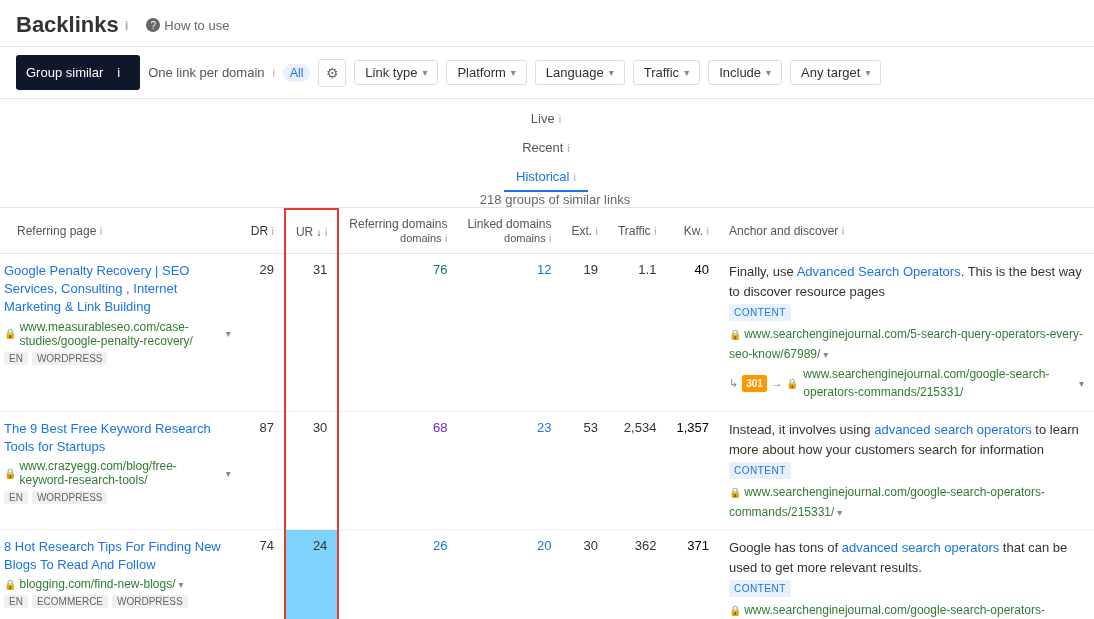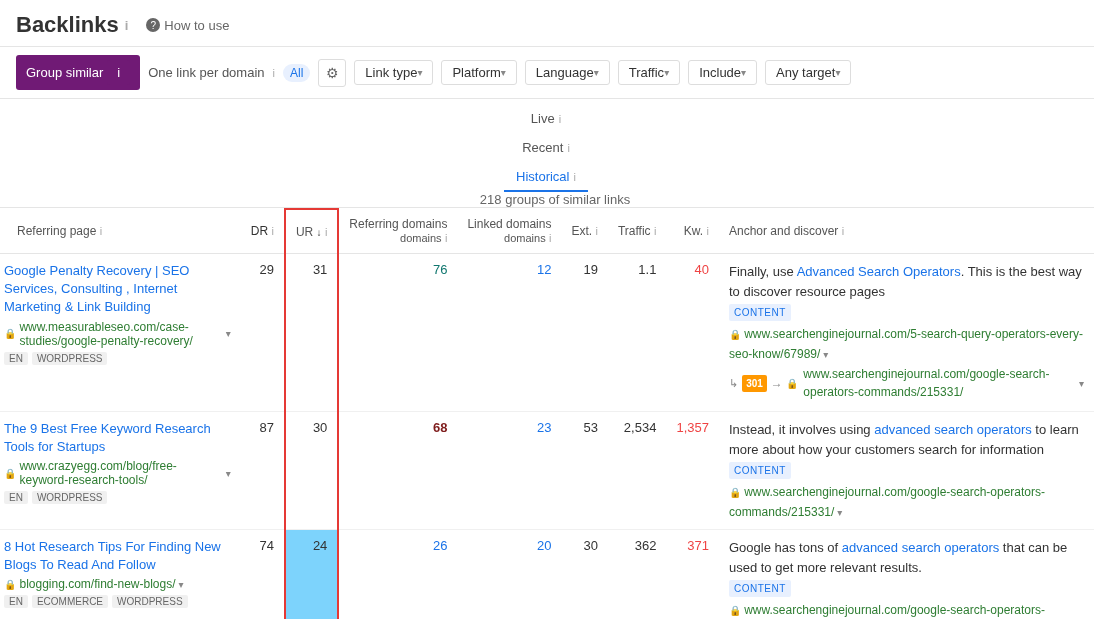--- a/index.html
+++ b/index.html
@@ -5,25 +5,25 @@
     * { box-sizing: border-box; margin: 0; padding: 0; }
     body { font-family: -apple-system, BlinkMacSystemFont, 'Segoe UI', Arial, sans-serif; font-size: 13px; color: #333; background: #fff; }
 
     .top-bar { padding: 12px 16px 8px; border-bottom: 1px solid #e5e5e5; }
     .page-title { font-size: 22px; font-weight: 700; display: inline-flex; align-items: center; gap: 6px; }
     .page-title .info-icon { color: #aaa; font-size: 13px; cursor: pointer; }
     .how-to-use { display: inline-flex; align-items: center; gap: 4px; color: #666; font-size: 13px; margin-left: 10px; cursor: pointer; }
     .how-to-use .question-icon { background: #666; color: #fff; border-radius: 50%; width: 14px; height: 14px; display: inline-flex; align-items: center; justify-content: center; font-size: 10px; }
 
     .toolbar { padding: 8px 16px; display: flex; align-items: center; gap: 8px; border-bottom: 1px solid #e5e5e5; flex-wrap: wrap; }
-    .btn-group-similar { background: #701a75; color: #fff; border: none; padding: 5px 10px; border-radius: 3px; font-size: 13px; cursor: pointer; display: inline-flex; align-items: center; gap: 4px; }
+    .btn-group-similar { background: #0f172a; color: #fff; border: none; padding: 5px 10px; border-radius: 3px; font-size: 13px; cursor: pointer; display: inline-flex; align-items: center; gap: 4px; }
     .link-text-sm { font-size: 13px; color: #555; }
     .badge-all { background: #e8f0fe; color: #1a73e8; padding: 2px 7px; border-radius: 10px; font-size: 12px; }
     .gear-btn { background: none; border: 1px solid #ddd; border-radius: 3px; width: 28px; height: 28px; cursor: pointer; display: inline-flex; align-items: center; justify-content: center; color: #666; }
-    .dropdown-btn { background: #fff; border: 1px solid #ddd; border-radius: 3px; padding: 4px 10px; font-size: 13px; cursor: pointer; display: inline-flex; align-items: center; color: #333; }
+    .dropdown-btn { background: #fff; border: 1px solid #ddd; border-radius: 3px; padding: 4px 10px; font-size: 13px; cursor: pointer; display: inline-flex; align-items: center; gap: 5px; color: #333; }
     .dropdown-btn .arrow { font-size: 10px; color: #888; }
     .word-input { border: 1px solid #ddd; border-radius: 3px; padding: 4px 10px; font-size: 13px; color: #aaa; width: 120px; outline: none; }
 
     .tabs-bar { padding: 6px 16px 0; border-bottom: 1px solid #e5e5e5; display: flex; align-items: center; gap: 0; flex-direction: column; }
     .tab { padding: 6px 12px; font-size: 13px; cursor: pointer; border-bottom: 2px solid transparent; color: #555; display: inline-flex; align-items: center; gap: 4px; margin-right: 2px; }
     .tab.active { color: #1a73e8; border-bottom: 2px solid #1a73e8; }
     .groups-count { color: #666; font-size: 13px; margin-left: 16px; }
 
     .table-container { overflow-x: auto; padding: 0 0 0 0; }
     table { width: 100%; border-collapse: collapse; font-size: 13px; }
@@ -45,21 +45,21 @@
     .tag-row { display: flex; gap: 4px; margin-top: 4px; flex-wrap: wrap; }
     .tag { background: #f0f0f0; color: #666; font-size: 10px; padding: 1px 5px; border-radius: 2px; text-transform: uppercase; font-weight: 500; }
 
     .anchor-text { font-size: 13px; color: #333; line-height: 1.5; }
     .anchor-link { color: #1a73e8; text-decoration: none; }
     .content-badge { display: inline-block; background: #e8f0fe; color: #1a73e8; font-size: 10px; padding: 1px 5px; border-radius: 2px; text-transform: uppercase; margin: 3px 0; font-weight: 500; letter-spacing: 0.5px; }
     .backlink-url { color: #2e7d32; text-decoration: none; font-size: 12px; }
     .redirect-row { display: flex; align-items: center; gap: 4px; font-size: 12px; margin: 2px 0; }
     .redirect-badge { background: #ff9800; color: #fff; font-size: 10px; padding: 1px 4px; border-radius: 2px; font-weight: 600; }
     .arrow-redirect { color: #888; font-size: 11px; }
-    .kw-link { color: #ef4444; text-decoration: none; text-align: center; }
+    .kw-link { color: #000000; text-decoration: none; text-align: center; }
 
     .dr-col { color: #333; }
     .traffic-col { color: #333; }
     .ext-col { color: #333; }
 
     .chevron-icon { display: inline-block; }
   </style>
 </head>
 <body>
 
@@ -210,21 +210,21 @@
         </tr>
         <tr>
           <td style="min-width: 220px; max-width: 340px;"><a href="#" class="referring-page-link">The 9 Best Free Keyword Research Tools for Startups</a><div style="margin-top: 3px;">
               <a href="#" class="domain-link"><span class="lock-icon" style="font-size: 10px;">🔒</span> www.crazyegg.com/blog/free-keyword-research-tools/<span style="color: rgb(136, 136, 136); font-size: 10px;"> ▾</span></a>
             </div><div class="tag-row">
               <span class="tag">EN</span>
               <span class="tag">WORDPRESS</span>
             </div></td>
           <td class="numeric dr-col">87</td>
           <td class="numeric ur-col">30</td>
-          <td class="numeric"><a href="#" style="color: #7f1d1d; text-decoration: none; font-weight: bold;">68</a></td>
+          <td class="numeric"><a href="#" style="color: #6d28d9; text-decoration: none;">68</a></td>
           <td class="numeric"><a href="#" style="color: rgb(26, 115, 232); text-decoration: none;">23</a></td>
           <td class="numeric ext-col">53</td>
           <td class="numeric traffic-col">2,534</td>
           <td class="numeric"><a href="#" class="kw-link">1,357</a></td>
           <td class="anchor-text"><div>Instead, it involves using <a href="#" class="anchor-link">advanced search operators</a> to learn more about how your customers search for information</div><div class="content-badge">CONTENT</div><div><span style="font-size: 10px;">🔒 </span><a href="#" class="backlink-url">www.searchenginejournal.com/google-search-operators-commands/215331/</a><span style="color: rgb(136, 136, 136); font-size: 10px;"> ▾</span></div></td>
         </tr>
         <tr>
           <td style="min-width: 220px; max-width: 340px;"><a href="#" class="referring-page-link">8 Hot Research Tips For Finding New Blogs To Read And Follow</a><div style="margin-top: 3px;">
               <a href="#" class="domain-link"><span class="lock-icon" style="font-size: 10px;">🔒</span> blogging.com/find-new-blogs/<span style="color: rgb(136, 136, 136); font-size: 10px;"> ▾</span></a>
             </div><div class="tag-row">

